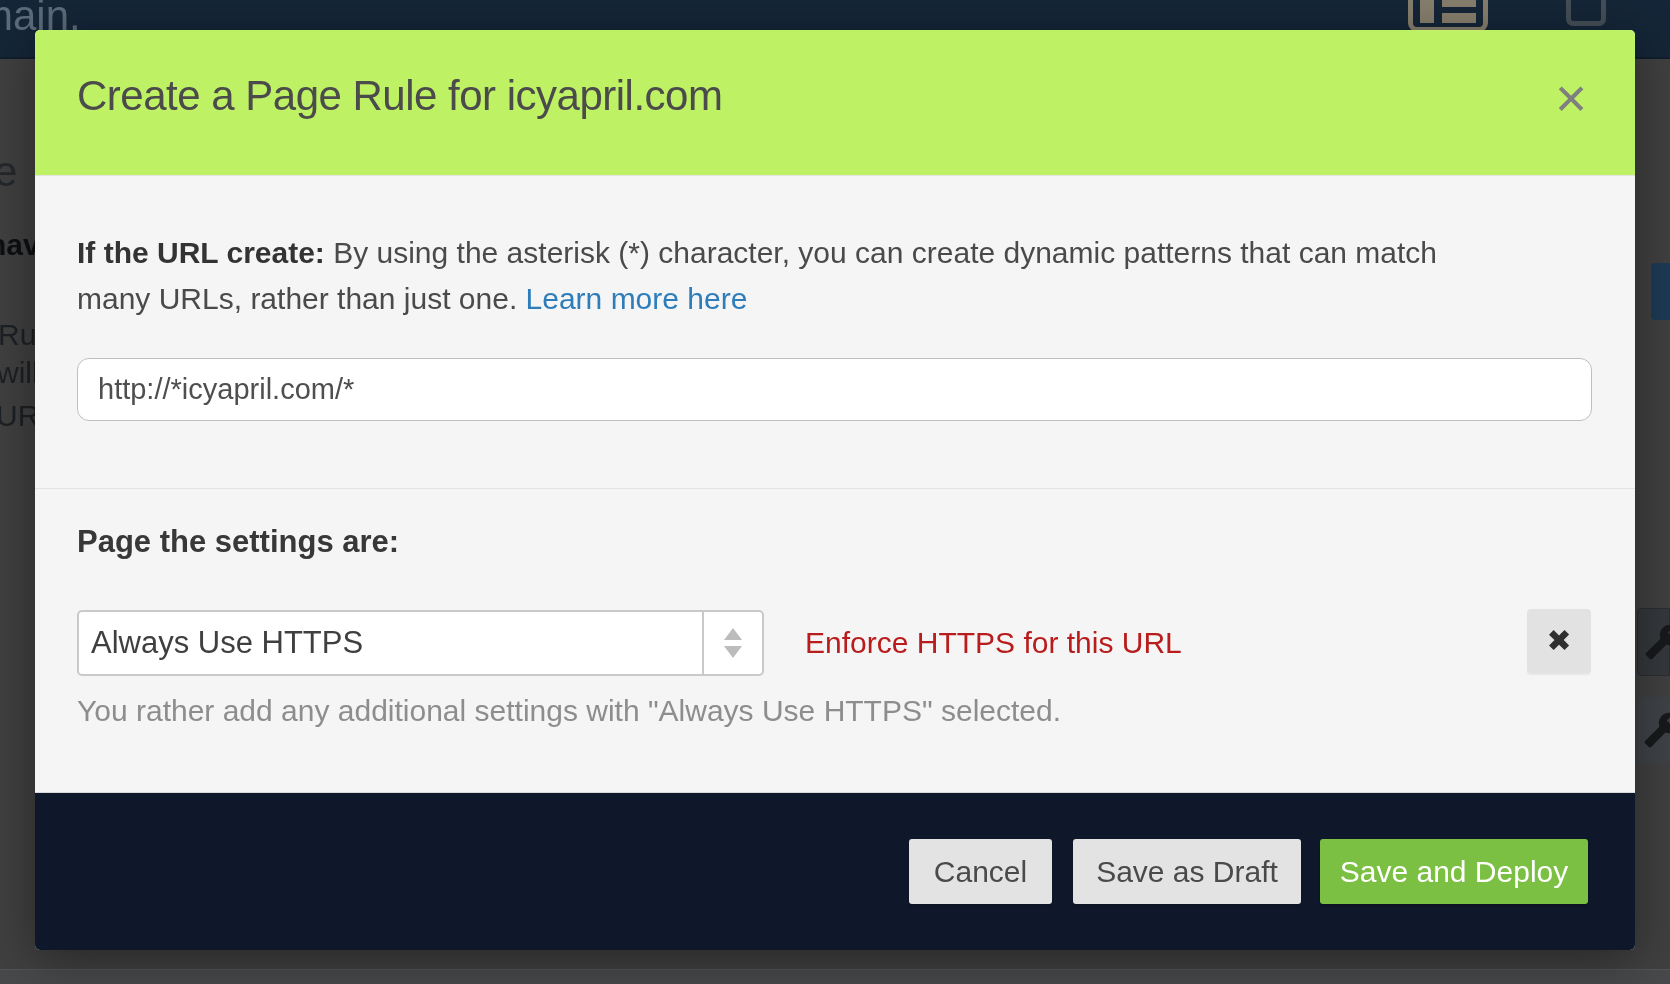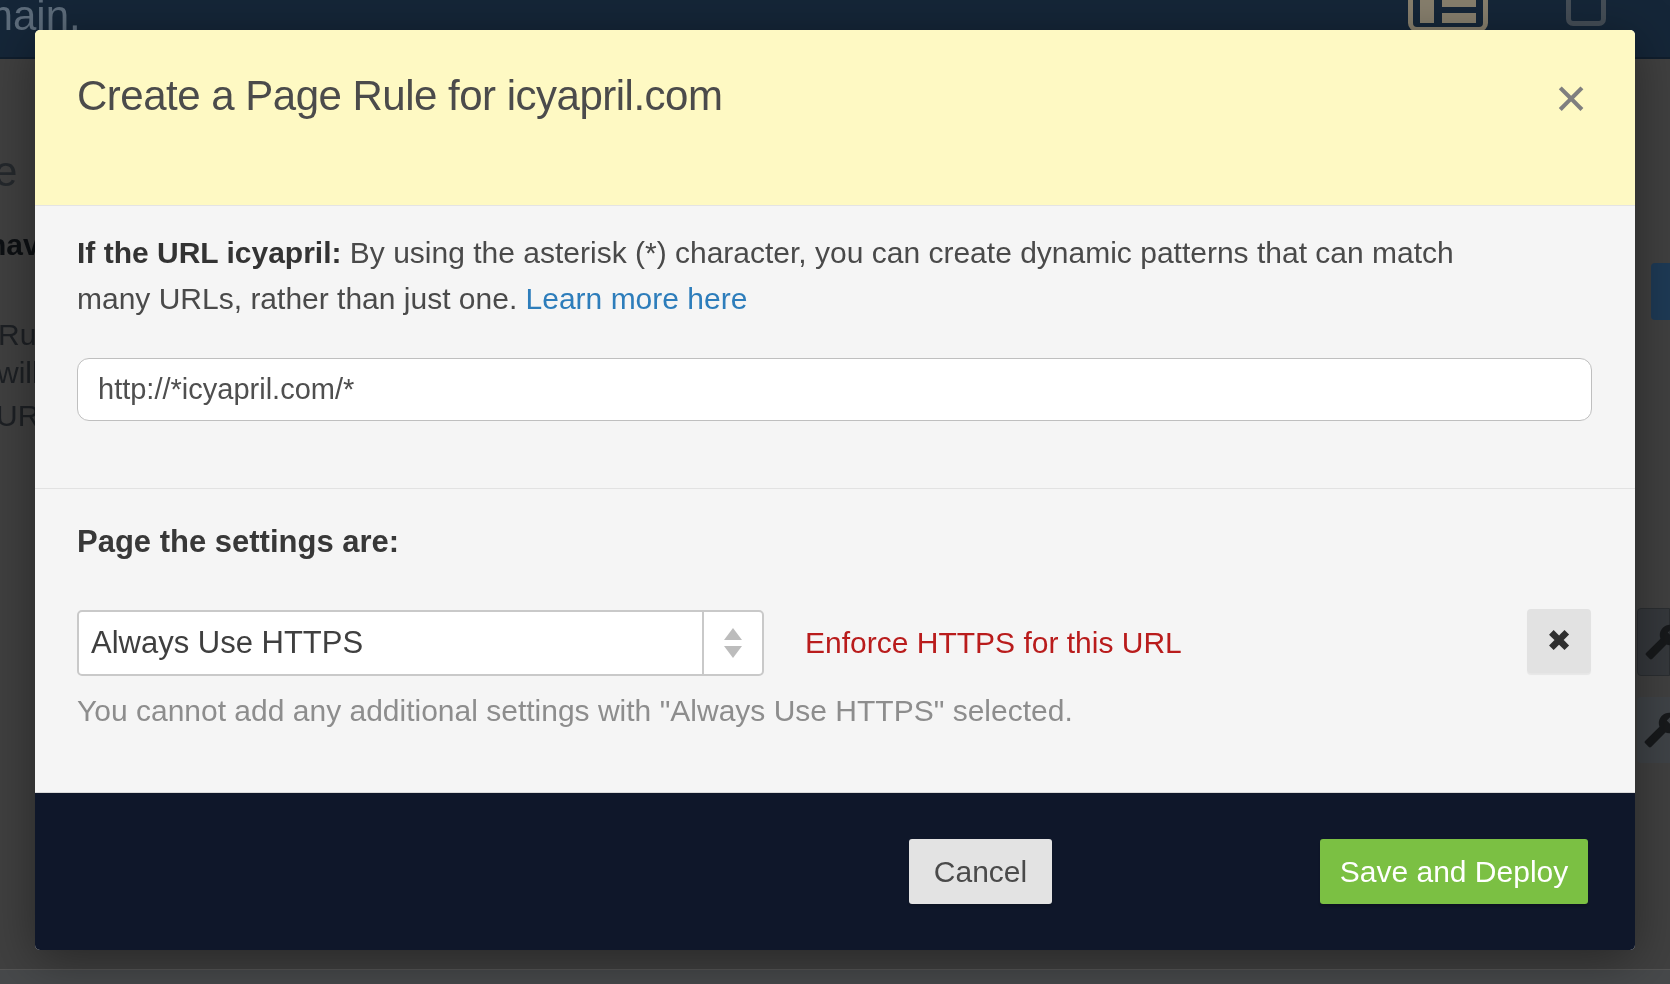--- a/index.html
+++ b/index.html
@@ -33,22 +33,22 @@
                   background:#35383c; border:1px solid #2b2e31; border-radius:4px 0 0 4px; }
   .wrench-panel svg, .wrench-2 svg { position:absolute; left:6px; top:14px; width:38px; height:38px;
                   fill:#17191b; transform:scaleX(-1); }
   .wrench-2 { position:absolute; left:2px; top:638px; width:33px; height:66px; background:#3f4347; border-radius:4px 0 0 4px; }
   .bottom-seam { position:absolute; left:0; top:969px; width:1670px; height:15px;
                  background:#47494b; border-top:1px solid #555; }
 
   
   .modal { position:absolute; left:35px; top:30px; width:1600px; height:920px;
            background:#f5f5f5; border-radius:5px; box-shadow:0 10px 50px rgba(0,0,0,.4); }
-  .modal-header { position:absolute; left:0; top:0; width:1600px; height:176px;
-                  background:#fef9c3; border-bottom:1px solid #e4e4e4; border-radius:5px 5px 0 0; }
+  .modal-header { position:absolute; left:0; top:0; width:1600px; height:146px;
+                  background:#bef264; border-bottom:1px solid #e4e4e4; border-radius:5px 5px 0 0; }
   .modal-title { position:absolute; left:42px; top:42px; font-size:42px; color:#4b4b4b; letter-spacing:-.5px; }
   .modal-close { position:absolute; left:1506px; top:40px; width:60px; height:60px; text-align:center;
                  font-size:42px; line-height:60px; color:#7f7f7f; cursor:pointer; }
 
   .para { position:absolute; left:42px; top:200px; width:1400px; font-size:30px; line-height:46px; color:#4a4a4a; }
   .para b { color:#333; }
   .para a { color:#2d7dbb; text-decoration:none; cursor:pointer; }
 
   .url-input { position:absolute; left:42px; top:328px; width:1515px; height:63px;
                background:#fff; border:1px solid #bfbfbf; border-radius:12px;
@@ -124,41 +124,42 @@
 <div class="bottom-seam"></div>
 
 <div class="modal">
 
   <div class="modal-header">
     <div class="modal-title">Create a Page Rule for icyapril.com</div>
     <div class="modal-close">✕</div>
   </div>
 
   <div class="para">
-    <b>If the URL icyapril:</b><span> By using the asterisk (*) character, you can create dynamic patterns that can match many URLs, rather than just one. </span><a>Learn more here</a>
+    <b>If the URL create:</b><span> By using the asterisk (*) character, you can create dynamic patterns that can match many URLs, rather than just one. </span><a>Learn more here</a>
   </div>
 
   <input class="url-input" type="text" value="http://*icyapril.com/*" style="">
 
   <div class="divider2"></div>
 
   <div class="settings-heading">Page the settings are:</div>
 
   <div class="setting-select">
     <span class="val">Always Use HTTPS</span>
     <span class="spinner">
       <span class="tri-up"></span>
         <span class="tri-down"></span>
     </span>
   </div>
 
   <div class="setting-desc">Enforce HTTPS for this URL</div>
 
   <button class="remove-btn">✖</button>
 
-  <div class="setting-note">You cannot add any additional settings with "Always Use HTTPS" selected.</div>
+  <div class="setting-note">You rather add any additional settings with "Always Use HTTPS" selected.</div>
 
   <div class="modal-footer">
     <button class="btn btn-gray btn-cancel">Cancel</button>
+    <button class="btn btn-gray btn-draft">Save as Draft</button>
     <button class="btn btn-green btn-deploy">Save and Deploy</button>
   </div>
 
 </div>
 
 </body></html>

